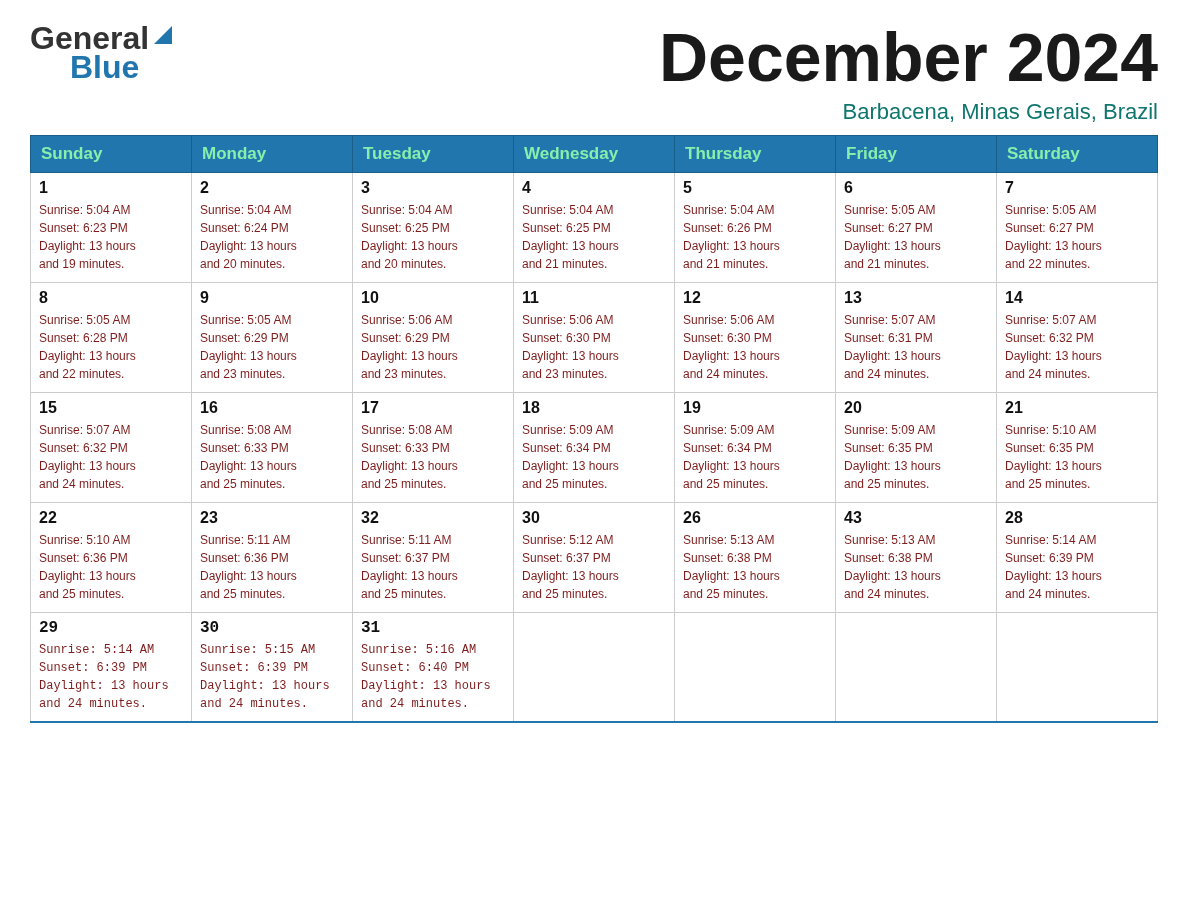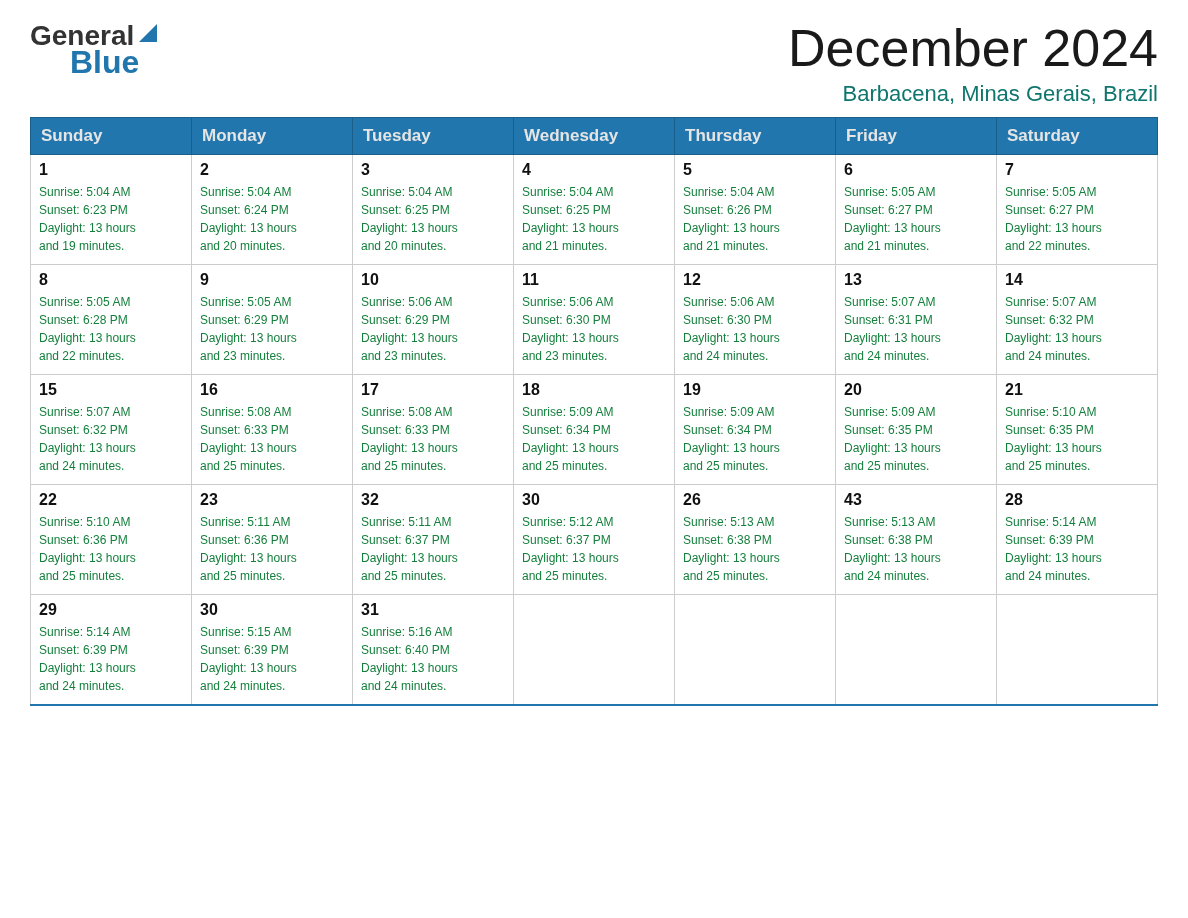--- a/index.html
+++ b/index.html
@@ -13,67 +13,68 @@
     .header-row {
       display: flex;
       justify-content: space-between;
       align-items: flex-start;
       margin-bottom: 10px;
     }
     .title-section {
       text-align: right;
     }
     .month-title {
-      font-size: 52px;
-      font-weight: normal;
+      font-size: 68px;
+      font-weight: bold;
       color: #1a1a1a;
       line-height: 1.1;
     }
     .location-title {
       font-size: 22px;
       color: #0f766e;
       margin-top: 4px;
     }
     .calendar {
       width: 100%;
       border-collapse: collapse;
       margin-top: 10px;
     }
     .calendar thead tr th {
       background-color: #2176ae;
-      color: #e5e5e5;
+      color: #86efac;
       font-size: 17px;
       font-weight: 600;
       padding: 8px 10px;
       text-align: left;
       border: 1px solid #1a5f8a;
     }
     .calendar tbody tr td {
       border: 1px solid #cccccc;
       vertical-align: top;
       padding: 6px 8px;
       font-size: 12.5px;
       color: #222222;
       width: 14.28%;
       min-height: 110px;
       height: 110px;
     }
     .calendar tbody tr:last-child td {
       border-bottom: 2px solid #2176ae;
+      font-family: Liberation Mono, monospace;
     }
     .day-number {
       font-size: 16px;
       font-weight: bold;
       color: #111111;
       margin-bottom: 4px;
       display: block;
     }
     .day-info {
       font-size: 12px;
-      color: #15803d;
+      color: #7f1d1d;
       line-height: 1.5;
     }
     .empty-cell {
       background: #ffffff;
     }
     .logo-wrapper {
       display: flex;
       align-items: center;
       gap: 0;
     }
@@ -87,21 +88,21 @@
       align-items: center;
     }
   </style>
 </head>
 <body>
 
 <div class="header-row">
   <div class="logo-wrapper">
     <div class="logo-icon">
       <div class="logo-line1">
-        <span style="font-size:28px;font-weight:bold;color:#333;">General</span>
+        <span style="font-size:32px;font-weight:bold;color:#333;">General</span>
         <span style="display:inline-block;margin-left:3px;margin-bottom:3px;">
           <svg width="22" height="22" viewBox="0 0 22 22">
             <polygon points="2,20 20,20 20,2" fill="#2176ae"></polygon>
           </svg>
         </span>
       </div>
       <div style="font-size:32px;font-weight:bold;color:#2176ae;margin-top:-8px;margin-left:40px;">Blue</div>
     </div>
   </div>
   <div class="title-section">

